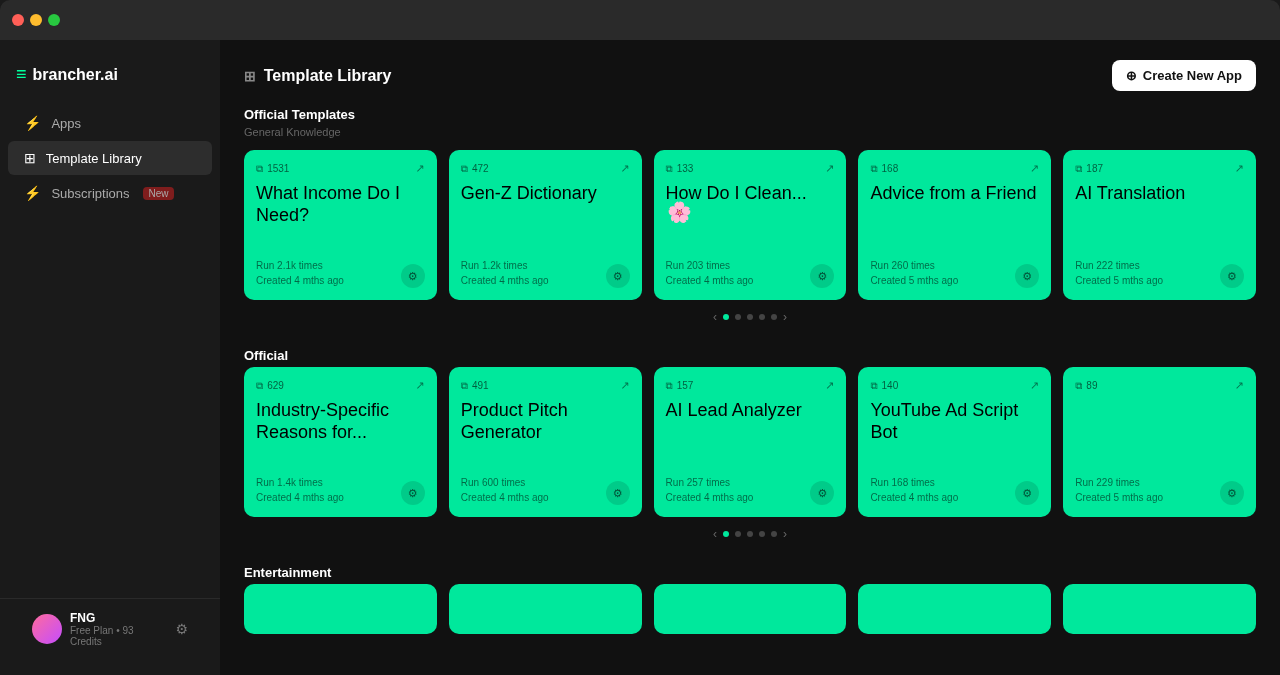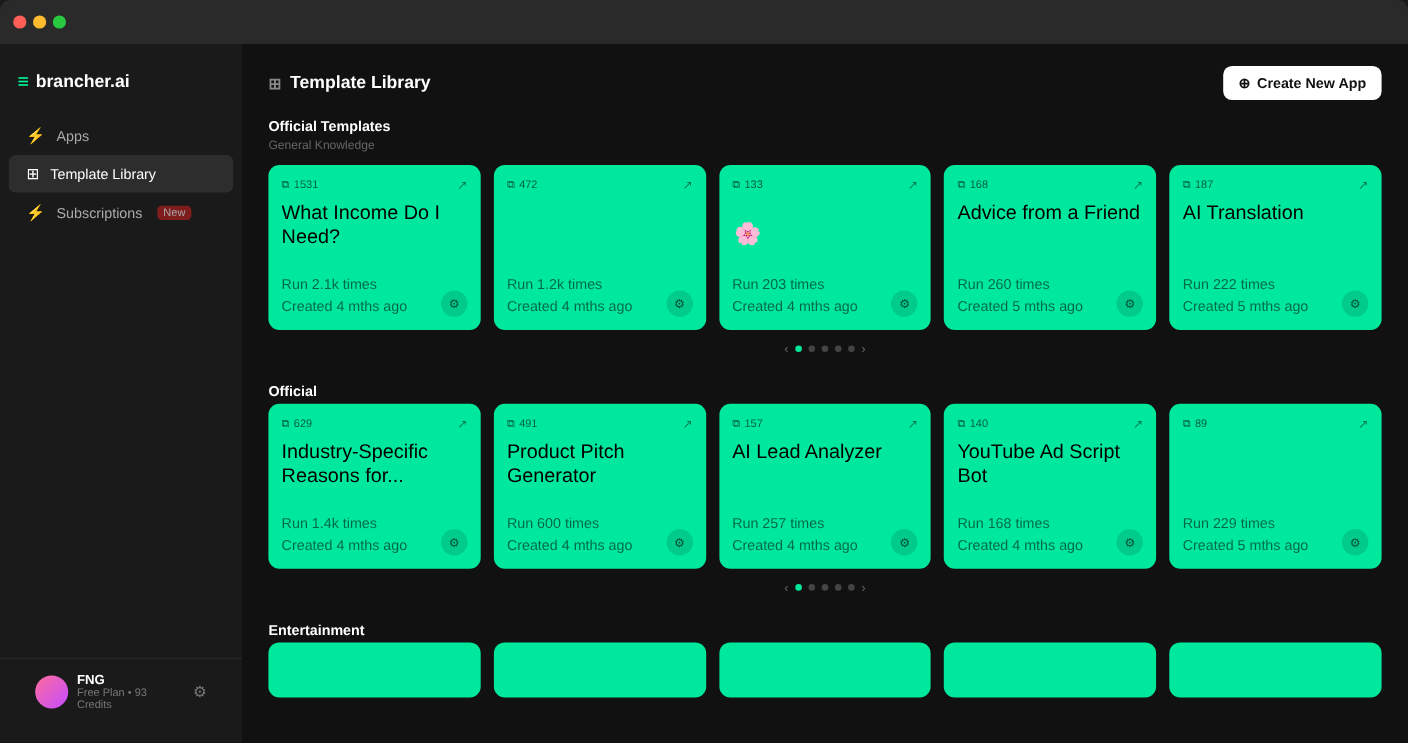--- a/index.html
+++ b/index.html
@@ -197,21 +197,21 @@
       flex: 1;
       line-height: 1.2;
     }
     .card-footer {
       display: flex;
       justify-content: space-between;
       align-items: flex-end;
       margin-top: auto;
     }
     .card-stats {
-      font-size: 13px;
+      font-size: 10px;
       color: rgba(0,0,0,0.55);
       line-height: 1.5;
     }
     .card-settings {
       width: 24px;
       height: 24px;
       border-radius: 50%;
       background: rgba(0,0,0,0.12);
       display: flex;
       align-items: center;
@@ -344,37 +344,39 @@
         </div>
 
         <div class="card">
           <div class="card-header">
             <div class="card-meta">
               <span>⧉</span>
               <span>472</span>
             </div>
             <span class="card-external">↗</span>
           </div>
+          <div class="card-title">Gen-Z Dictionary</div>
           <div class="card-footer">
             <div class="card-stats">
               <div>Run 1.2k times</div>
               <div>Created 4 mths ago</div>
             </div>
             <div class="card-settings">⚙</div>
           </div>
         </div>
 
         <div class="card">
           <div class="card-header">
             <div class="card-meta">
               <span>⧉</span>
               <span>133</span>
             </div>
             <span class="card-external">↗</span>
           </div>
+          <div class="card-title">How Do I Clean...</div>
           <div class="emoji-overlay">🌸</div>
           <div class="card-footer">
             <div class="card-stats">
               <div>Run 203 times</div>
               <div>Created 4 mths ago</div>
             </div>
             <div class="card-settings">⚙</div>
           </div>
         </div>
 

